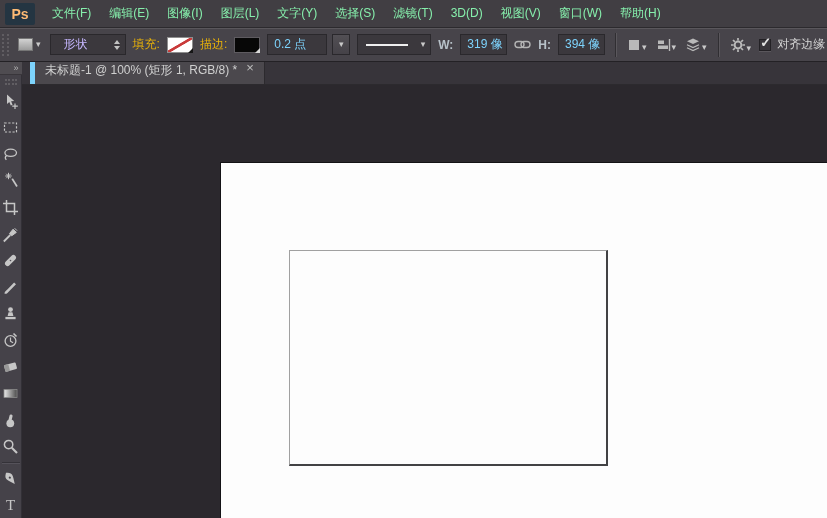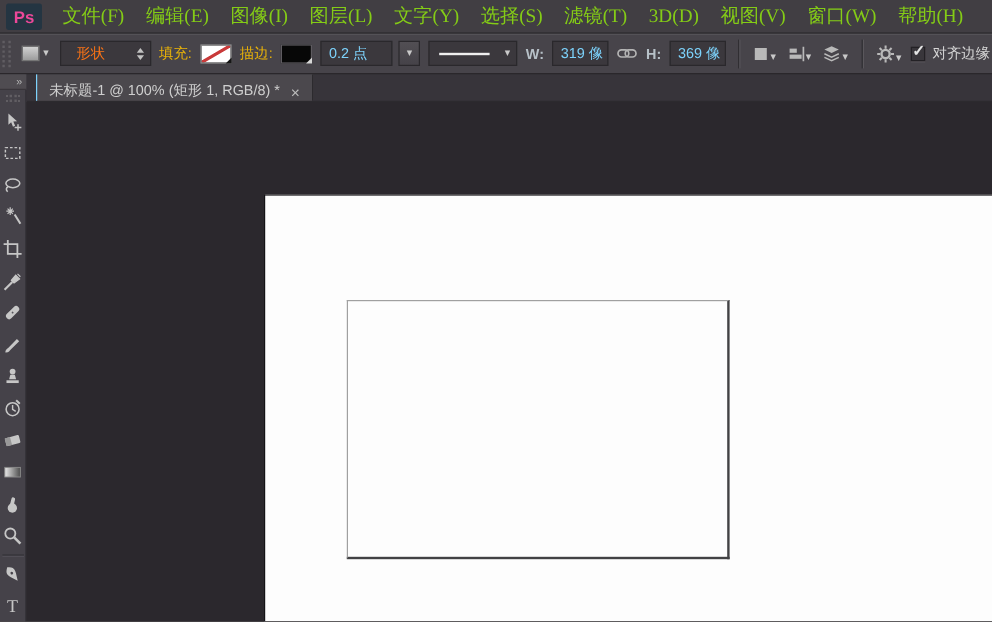--- a/index.html
+++ b/index.html
@@ -3,37 +3,37 @@
 <meta charset="utf-8">
 <style>
   * { box-sizing: border-box; }
   html,body { margin:0; padding:0; width:827px; height:518px; overflow:hidden;
     font-family:"Liberation Sans", sans-serif; background:#2b282d; }
   .app { position:relative; width:827px; height:518px; }
 
   
   .menubar { position:absolute; left:0; top:0; width:827px; height:28px;
     background:#413e43; border-bottom:1px solid #2c2a2e; display:flex; align-items:center; }
-  .ps-logo { width:30px; height:22px; margin-left:5px; background:#243542; color:#ec4899;
+  .ps-logo { width:30px; height:22px; margin-left:5px; background:#243542; color:#fdba74;
     font-weight:bold; font-size:14px; text-align:center; line-height:22px; border-radius:2px; }
   .menu-items { display:flex; margin-left:8px; }
-  .menu-item { color:#84cc16; font-size:16px; padding:0 9px; line-height:27px; cursor:default;font-family:Liberation Serif, serif; }
+  .menu-item { color:#86efac; font-size:12px; padding:0 9px; line-height:27px; cursor:default; }
 
   
   .optionsbar { position:absolute; left:0; top:28px; width:827px; height:34px;
     background:#47444a; border-bottom:1px solid #232125; box-shadow:inset 0 1px 0 #5a575c;
     display:flex; align-items:center; gap:7px; padding-left:16px; }
   .grip-v { position:absolute; left:2px; top:6px; width:7px; height:22px;
     border-left:2px dotted #605d62; border-right:2px dotted #605d62; }
   .preset-btn { display:flex; align-items:center; gap:3px; padding:2px 2px; }
   .preset-icon { width:15px; height:13px; background:linear-gradient(#d2d2d2,#9c9c9c); border:1px solid #767676; }
   .caret { color:#c9c9c9; font-size:9px; line-height:9px; }
   .mode-select { width:76px; height:21px; background:#3b383d; border:1px solid #2a282c;
     display:flex; align-items:center; justify-content:space-between; padding:0 5px 0 13px;
-    color:#f97316; font-size:12px; }
+    color:#c4b5fd; font-size:12px; }
   .updown { display:flex; flex-direction:column; gap:2px; }
   .tri-up { width:0; height:0; border-left:3px solid transparent; border-right:3px solid transparent; border-bottom:4px solid #c3c3c3; }
   .tri-down { width:0; height:0; border-left:3px solid transparent; border-right:3px solid transparent; border-top:4px solid #c3c3c3; }
   .ob-label { font-size:12px; color:#eab308; }
   .swatch { width:26px; height:16px; position:relative; }
   .swatch-fill { background:linear-gradient(to bottom right, #ffffff 43%, #c93a3a 46%, #c93a3a 54%, #ffffff 57%); border:1px solid #8f8f8f; }
   .swatch-stroke { background:#070707; border:1px solid #5e5b60; }
   .corner { position:absolute; right:-1px; bottom:-1px; width:0; height:0;
     border-left:5px solid transparent; border-bottom:5px solid #161616; }
   .corner-light { border-bottom-color:#d8d8d8; }
@@ -51,22 +51,22 @@
   .sep { width:1px; height:24px; background:#302e32; box-shadow:1px 0 0 #5a575c; margin:0 3px; }
   .icon-btn { display:flex; align-items:flex-end; gap:1px; padding:2px 1px; }
   .chk { display:flex; align-items:center; gap:6px; color:#d6d6d6; font-size:12px; }
   .chk-box { width:12px; height:12px; background:#39363b; border:1px solid #232125;
     box-shadow:0 1px 0 #5a575c; position:relative; }
   .chk-mark { position:absolute; left:0px; top:-5px; color:#e4e4e4; font-size:13px; font-weight:bold; }
 
   
   .tabrow { position:absolute; left:22px; top:62px; width:805px; height:23px;
     background:#37343a; border-bottom:1px solid #2c2a2e; display:flex; align-items:stretch; }
-  .tab { margin-left:8px; background:#4b484d; display:flex; align-items:flex-end; gap:9px;
-    padding:0 10px; font-size:12px; color:#cfcfcf; border-left:1px solid #7dd3fc; border-right:1px solid #2c2a2e; }
+  .tab { margin-left:8px; background:#4b484d; display:flex; align-items:flex-start; gap:9px;
+    padding:0 10px; font-size:12px; color:#cfcfcf; border-left:5px solid #7dd3fc; border-right:1px solid #2c2a2e; }
   .tab-close { color:#bdbdbd; font-size:13px; line-height:12px; }
 
   
   .toolbar { position:absolute; left:0; top:62px; width:22px; height:456px;
     background:#454249; border-right:1px solid #323036; display:flex; flex-direction:column; align-items:center; }
   .chevrons { width:22px; height:13px; background:#4f4c51; border-bottom:1px solid #39363b;
     color:#b5b5b5; font-size:9px; line-height:12px; text-align:right; padding-right:3px; }
   .grip-h { width:12px; height:6px; margin:4px 0 3px;
     border-top:2px dotted #615e63; border-bottom:2px dotted #615e63; }
   .tool { width:22px; height:27px; display:flex; align-items:center; justify-content:center; }
@@ -143,21 +143,21 @@
     <div class="text-field dim-field">319 像</div>
 
     <span class="link-icon">
       <svg width="17" height="17" viewBox="0 0 17 17">
         <rect x="1" y="5.5" width="9" height="6" rx="3" fill="none" stroke="#b4b4b4" stroke-width="1.4"></rect>
         <rect x="7" y="5.5" width="9" height="6" rx="3" fill="none" stroke="#b4b4b4" stroke-width="1.4"></rect>
       </svg>
     </span>
 
     <span class="dim-label">H:</span>
-    <div class="text-field dim-field">369 像</div>
+    <div class="text-field dim-field">394 像</div>
 
     <div class="sep"></div>
 
     <div class="icon-btn">
       <svg width="14" height="14" viewBox="0 0 14 14">
         <rect x="2" y="2" width="10" height="10" fill="#b9b9b9"></rect>
       </svg>
       <span class="caret">▾</span>
     </div>
 

